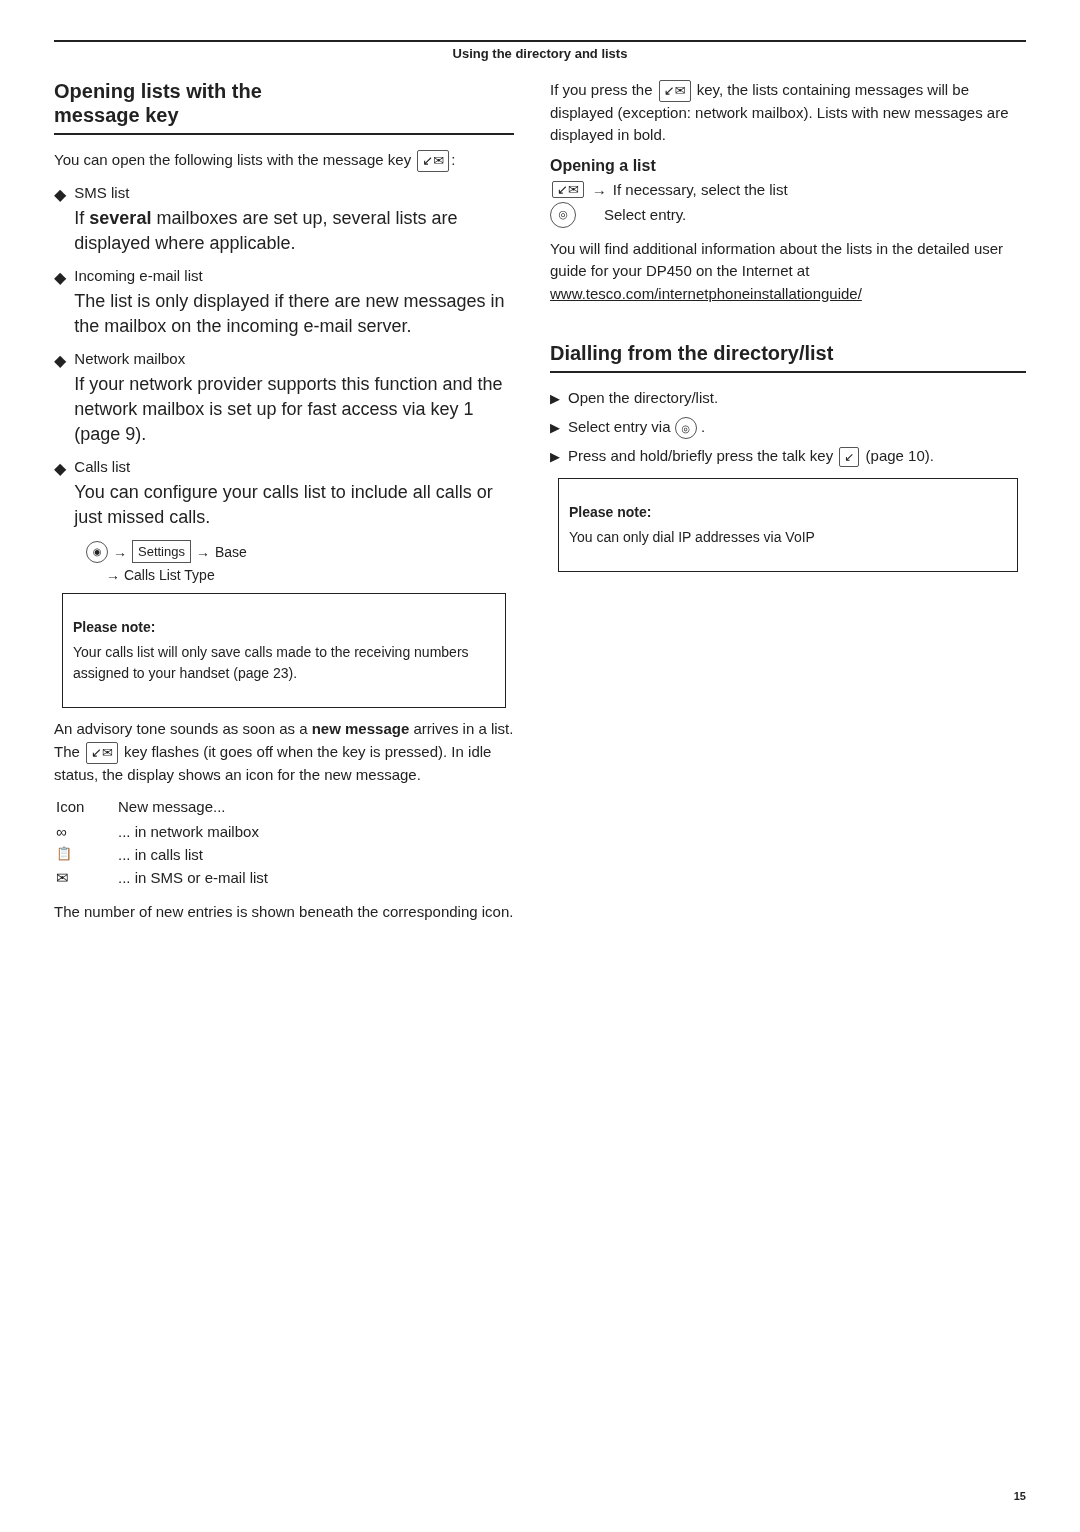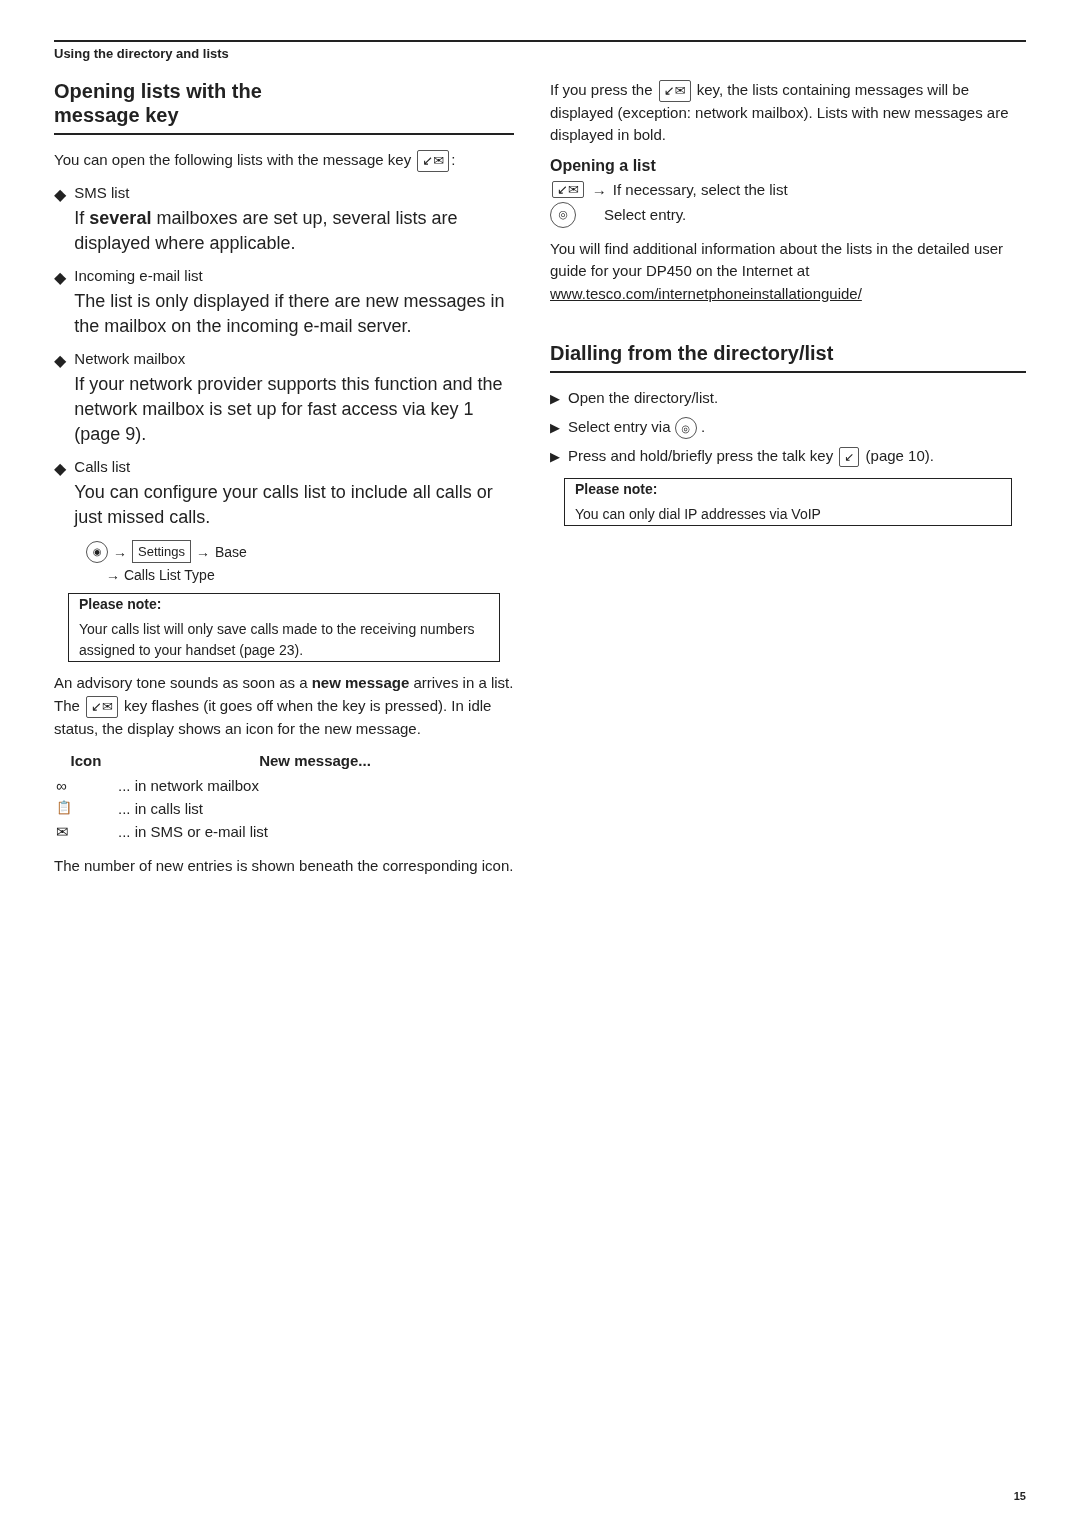--- a/index.html
+++ b/index.html
@@ -17,21 +17,21 @@
     .page-container {
       width: 1080px;
       min-height: 1532px;
       padding: 40px 54px 40px 54px;
       position: relative;
     }
 
     
     .header-line {
       display: flex;
-      justify-content: flex-start;
+      justify-content: center;
       font-size: 13px;
       font-weight: bold;
       color: #222;
       border-top: 2px solid #222;
       padding-top: 4px;
       margin-bottom: 18px;
     }
 
     
     .two-col {
@@ -147,41 +147,41 @@
 
     .calls-list-type {
       font-size: 14px;
       margin-left: 52px;
       margin-bottom: 8px;
     }
 
     
     .note-box {
       border: 1.5px solid #222;
-      padding: 0 10px;
-      margin: 10px 14px;
+      padding: 23px 10px;
+      margin: 10px 8px;
       font-size: 14px;
       line-height: 1.5;
     }
 
     .note-box-title {
       font-weight: bold;
       margin-bottom: 4px;
     }
 
     
     .icon-table {
       width: 100%;
       margin: 10px 0;
       font-size: 15px;
     }
 
     .icon-table th {
-      text-align: center;
-      font-weight: bold;
+      text-align: left;
+      font-weight: normal;
       padding-bottom: 4px;
       font-size: 15px;
     }
 
     .icon-table td {
       padding: 2px 0;
       vertical-align: top;
     }
 
     .icon-col {

